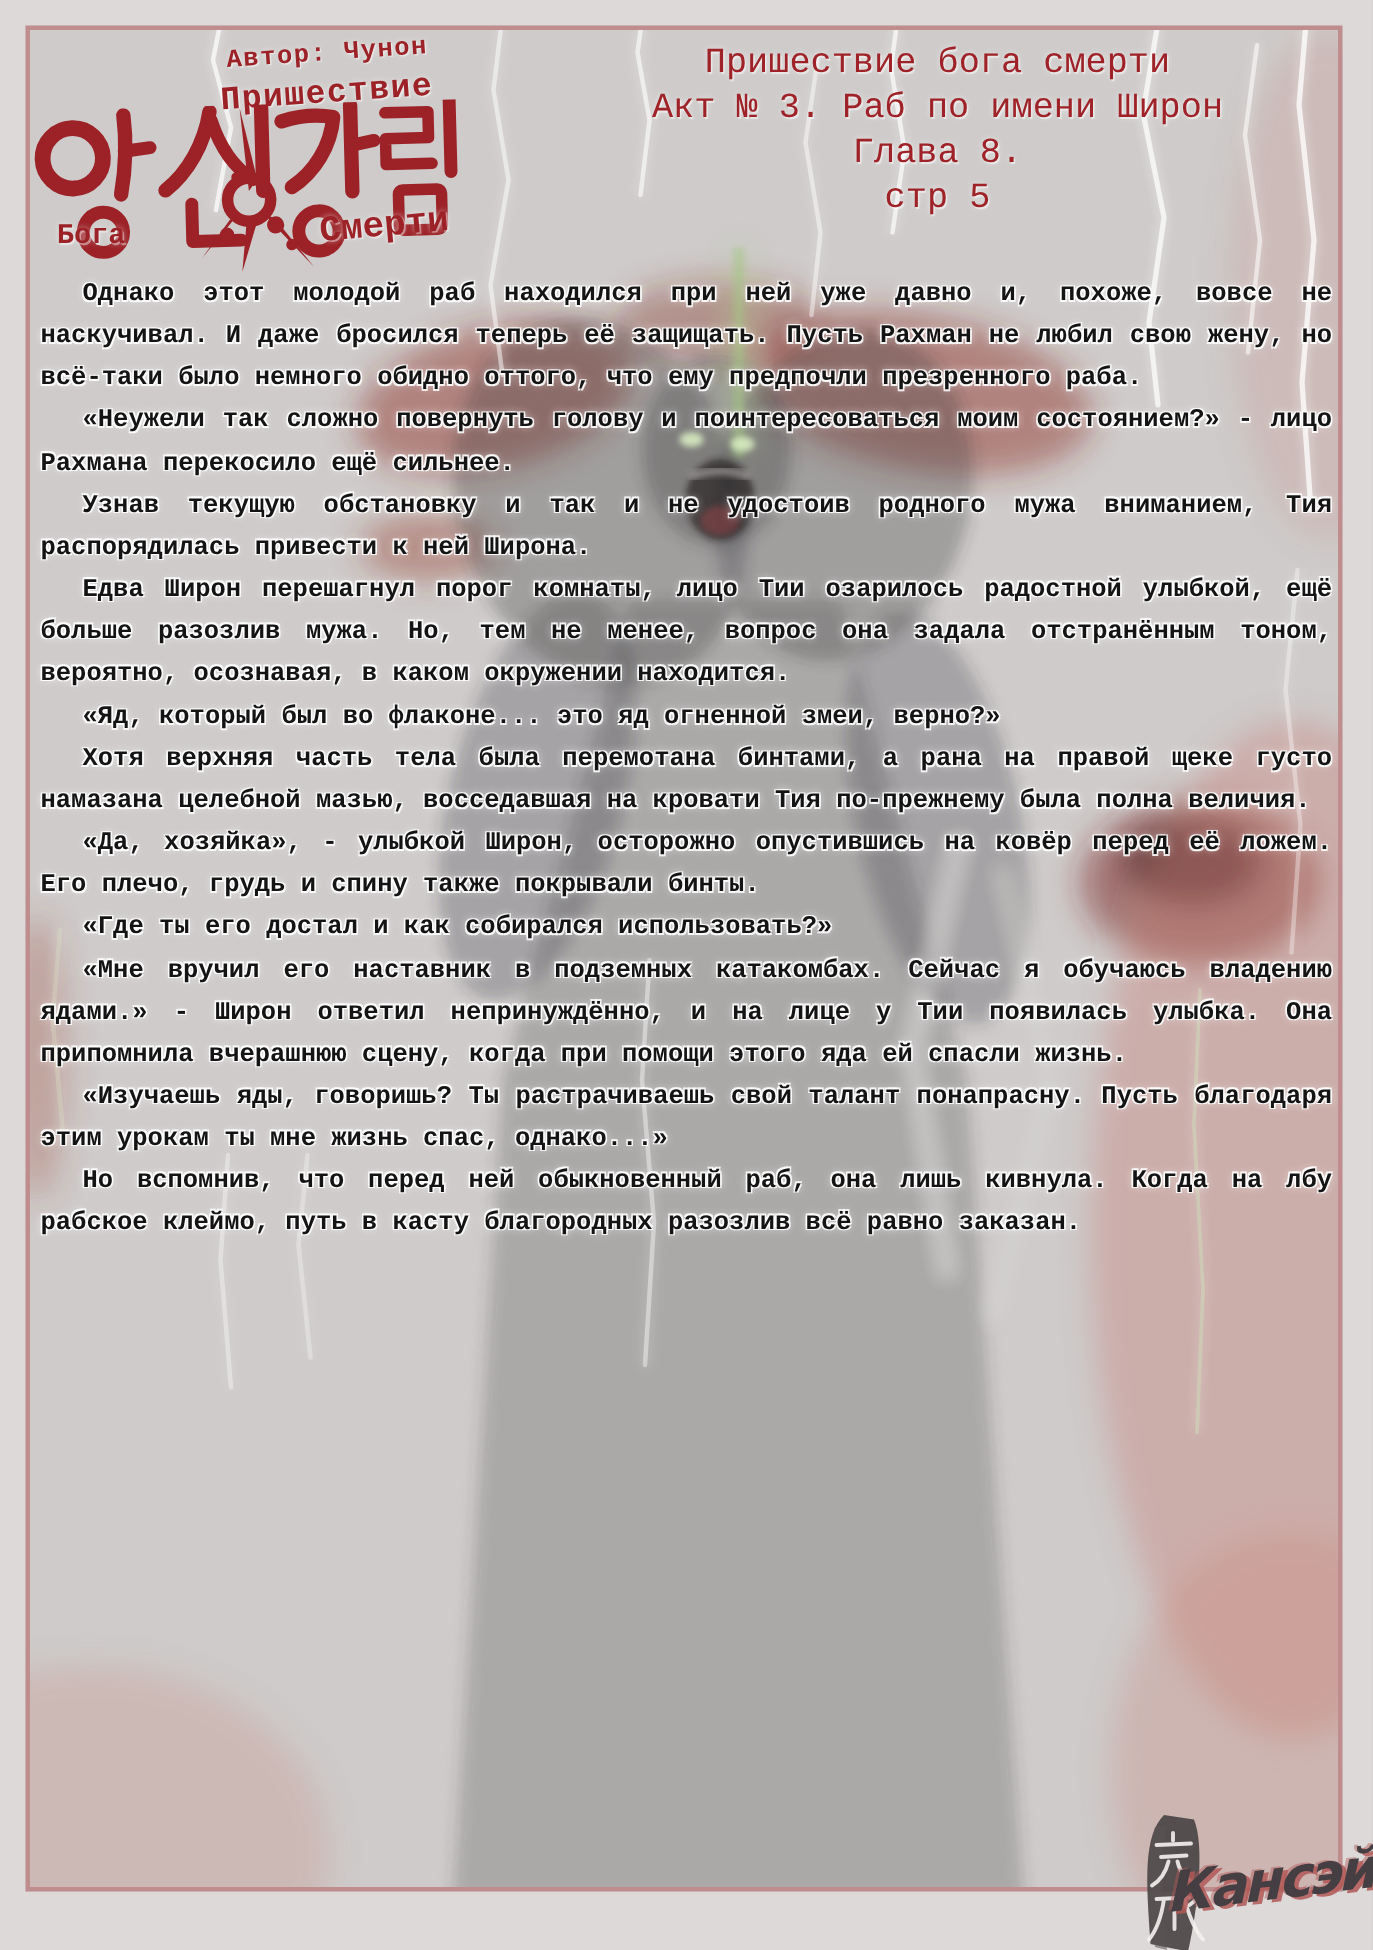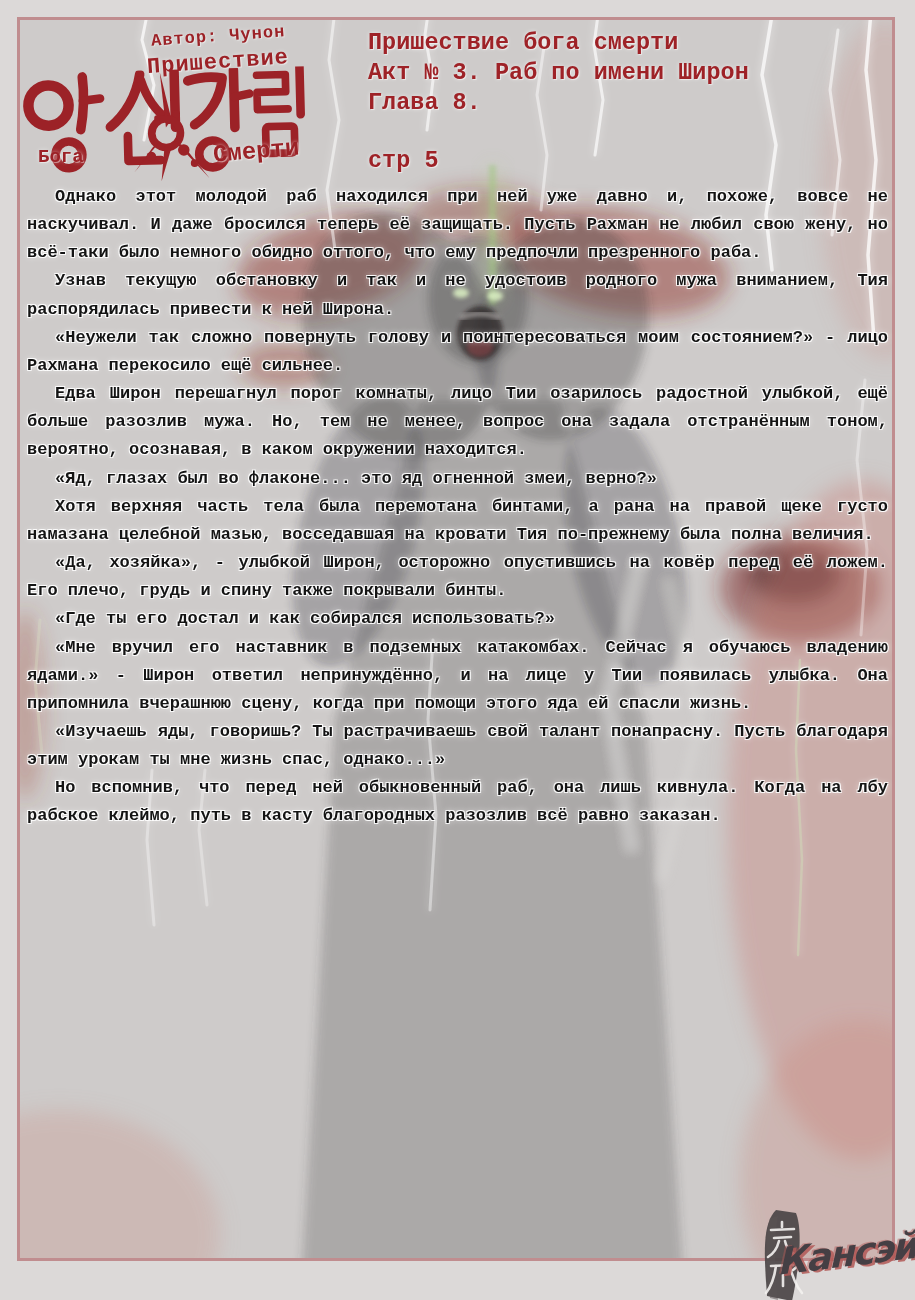--- a/index.html
+++ b/index.html
@@ -30,25 +30,25 @@
   }
   .logo-author{left:151px;top:27px;font-size:17px;transform:rotate(-4deg);letter-spacing:1px;}
   .logo-series{left:147px;top:50px;font-size:22px;transform:rotate(-4deg);letter-spacing:1px;}
   .logo-boga{left:38px;top:146px;font-size:19px;}
   .logo-smerti{left:213px;top:138px;font-size:24px;transform:rotate(-5deg);}
   .hangul{position:absolute;left:20px;top:70px;width:288px;height:113px;transform:rotate(-1.5deg);}
 
   
   .header-title{
     position:absolute;left:368px;top:28px;width:514px;
-    z-index:3;
-    color:#9e2227;font-weight:bold;font-size:23.5px;line-height:30px;
+    text-align:center;z-index:3;
+    color:#9e2227;font-weight:normal;font-size:23.5px;line-height:30px;
     text-shadow:0 0 4px rgba(255,255,255,.6), 1px 1px 0 rgba(255,255,255,.45);
   }
-  .header-title .page-num{margin-top:28px;}
+  .header-title .page-num{}
 
   
   .text-body{
     position:absolute;left:27px;top:183px;width:861px;z-index:3;
     color:#141414;font-weight:bold;font-size:17px;line-height:28.15px;
   }
   .text-body p{
     margin:0;text-indent:28px;text-align:justify;
     text-shadow:
       -1px -1px 0 rgba(255,255,255,.85),
@@ -203,24 +203,24 @@
 
   <div class="header-title">
     <div>Пришествие бога смерти</div>
     <div>Акт № 3. Раб по имени Широн</div>
     <div>Глава 8.</div>
     <div class="page-num">стр 5</div>
   </div>
 
   <div class="text-body">
     <p>Однако этот молодой раб находился при ней уже давно и, похоже, вовсе не наскучивал. И даже бросился теперь её защищать. Пусть Рахман не любил свою жену, но всё-таки было немного обидно оттого, что ему предпочли презренного раба.</p>
+    <p>«Неужели так сложно повернуть голову и поинтересоваться моим состоянием?» - лицо Рахмана перекосило ещё сильнее.</p>
     <p>Узнав текущую обстановку и так и не удостоив родного мужа вниманием, Тия распорядилась привести к ней Широна.</p>
-    <p>«Неужели так сложно повернуть голову и поинтересоваться моим состоянием?» - лицо Рахмана перекосило ещё сильнее.</p>
     <p>Едва Широн перешагнул порог комнаты, лицо Тии озарилось радостной улыбкой, ещё больше разозлив мужа. Но, тем не менее, вопрос она задала отстранённым тоном, вероятно, осознавая, в каком окружении находится.</p>
-    <p>«Яд, глазах был во флаконе... это яд огненной змеи, верно?»</p>
+    <p>«Яд, который был во флаконе... это яд огненной змеи, верно?»</p>
     <p>Хотя верхняя часть тела была перемотана бинтами, а рана на правой щеке густо намазана целебной мазью, восседавшая на кровати Тия по-прежнему была полна величия.</p>
     <p>«Да, хозяйка», - улыбкой Широн, осторожно опустившись на ковёр перед её ложем. Его плечо, грудь и спину также покрывали бинты.</p>
     <p>«Где ты его достал и как собирался использовать?»</p>
     <p>«Мне вручил его наставник в подземных катакомбах. Сейчас я обучаюсь владению ядами.» - Широн ответил непринуждённо, и на лице у Тии появилась улыбка. Она припомнила вчерашнюю сцену, когда при помощи этого яда ей спасли жизнь.</p>
     <p>«Изучаешь яды, говоришь? Ты растрачиваешь свой талант понапрасну. Пусть благодаря этим урокам ты мне жизнь спас, однако...»</p>
     <p>Но вспомнив, что перед ней обыкновенный раб, она лишь кивнула. Когда на лбу рабское клеймо, путь в касту благородных разозлив всё равно заказан.</p>
   </div>
 
   <div class="watermark">
     <svg class="stamp" width="52" height="95" viewBox="0 0 52 95">

